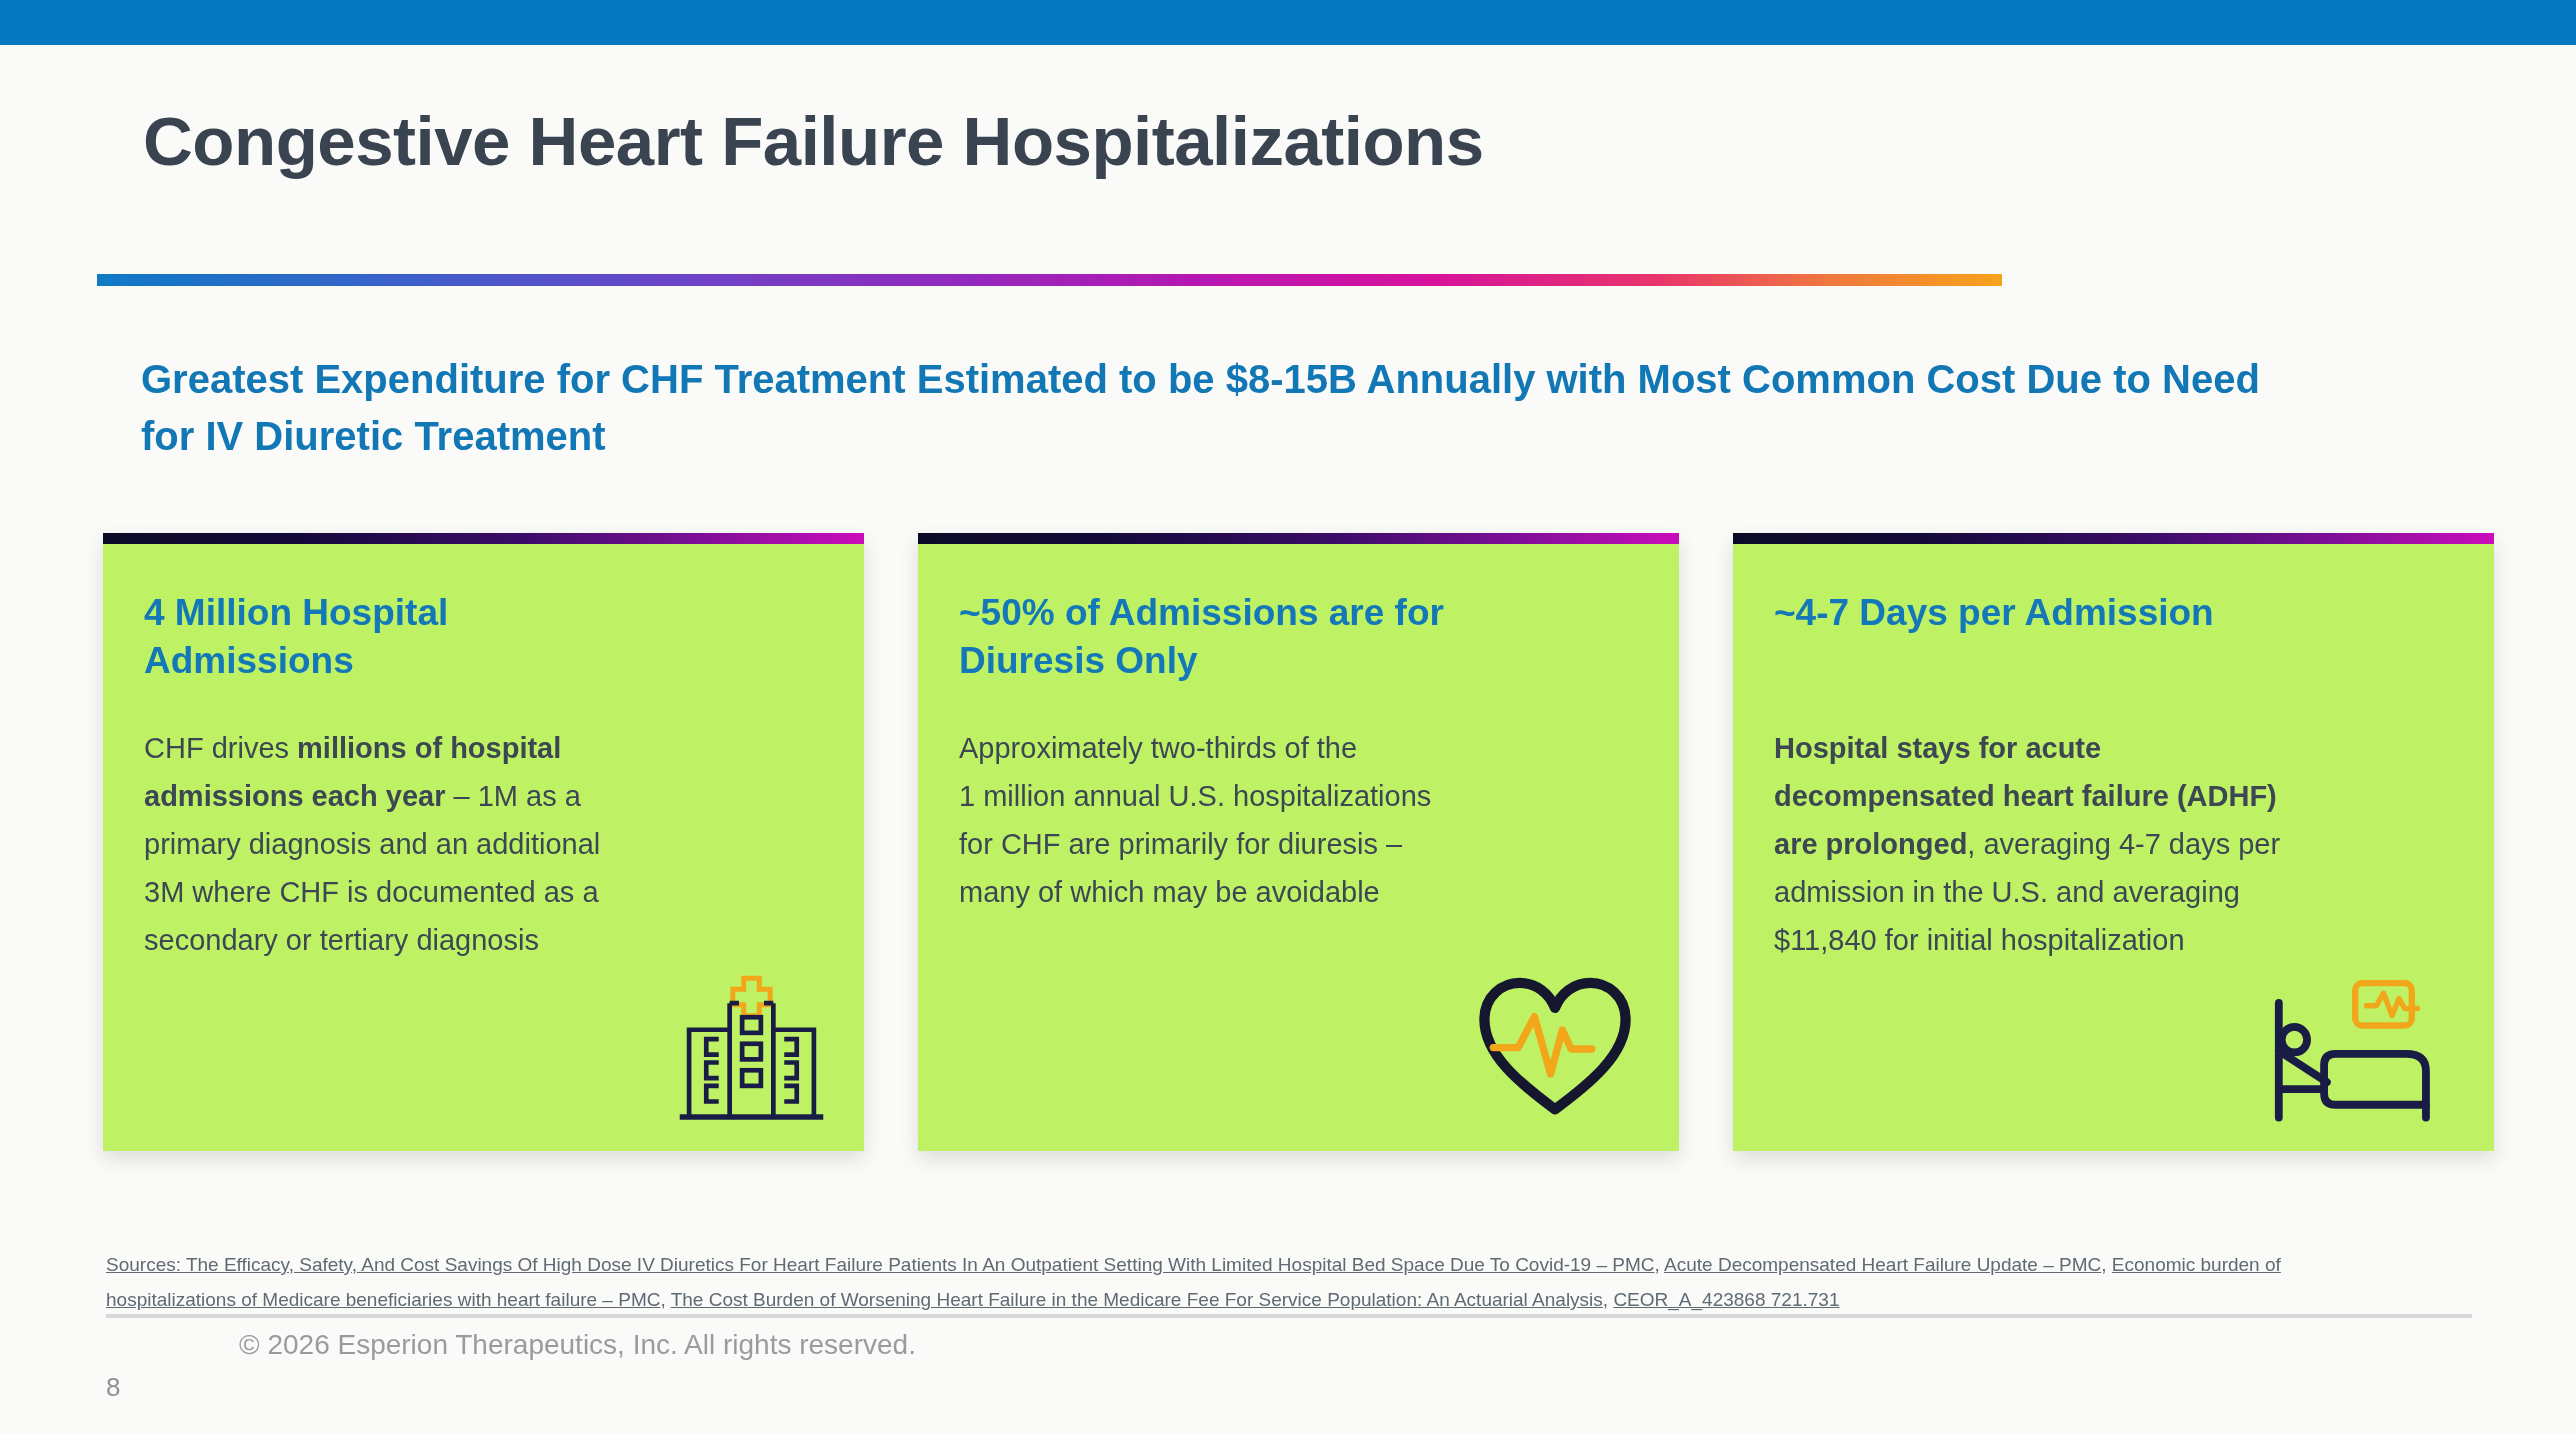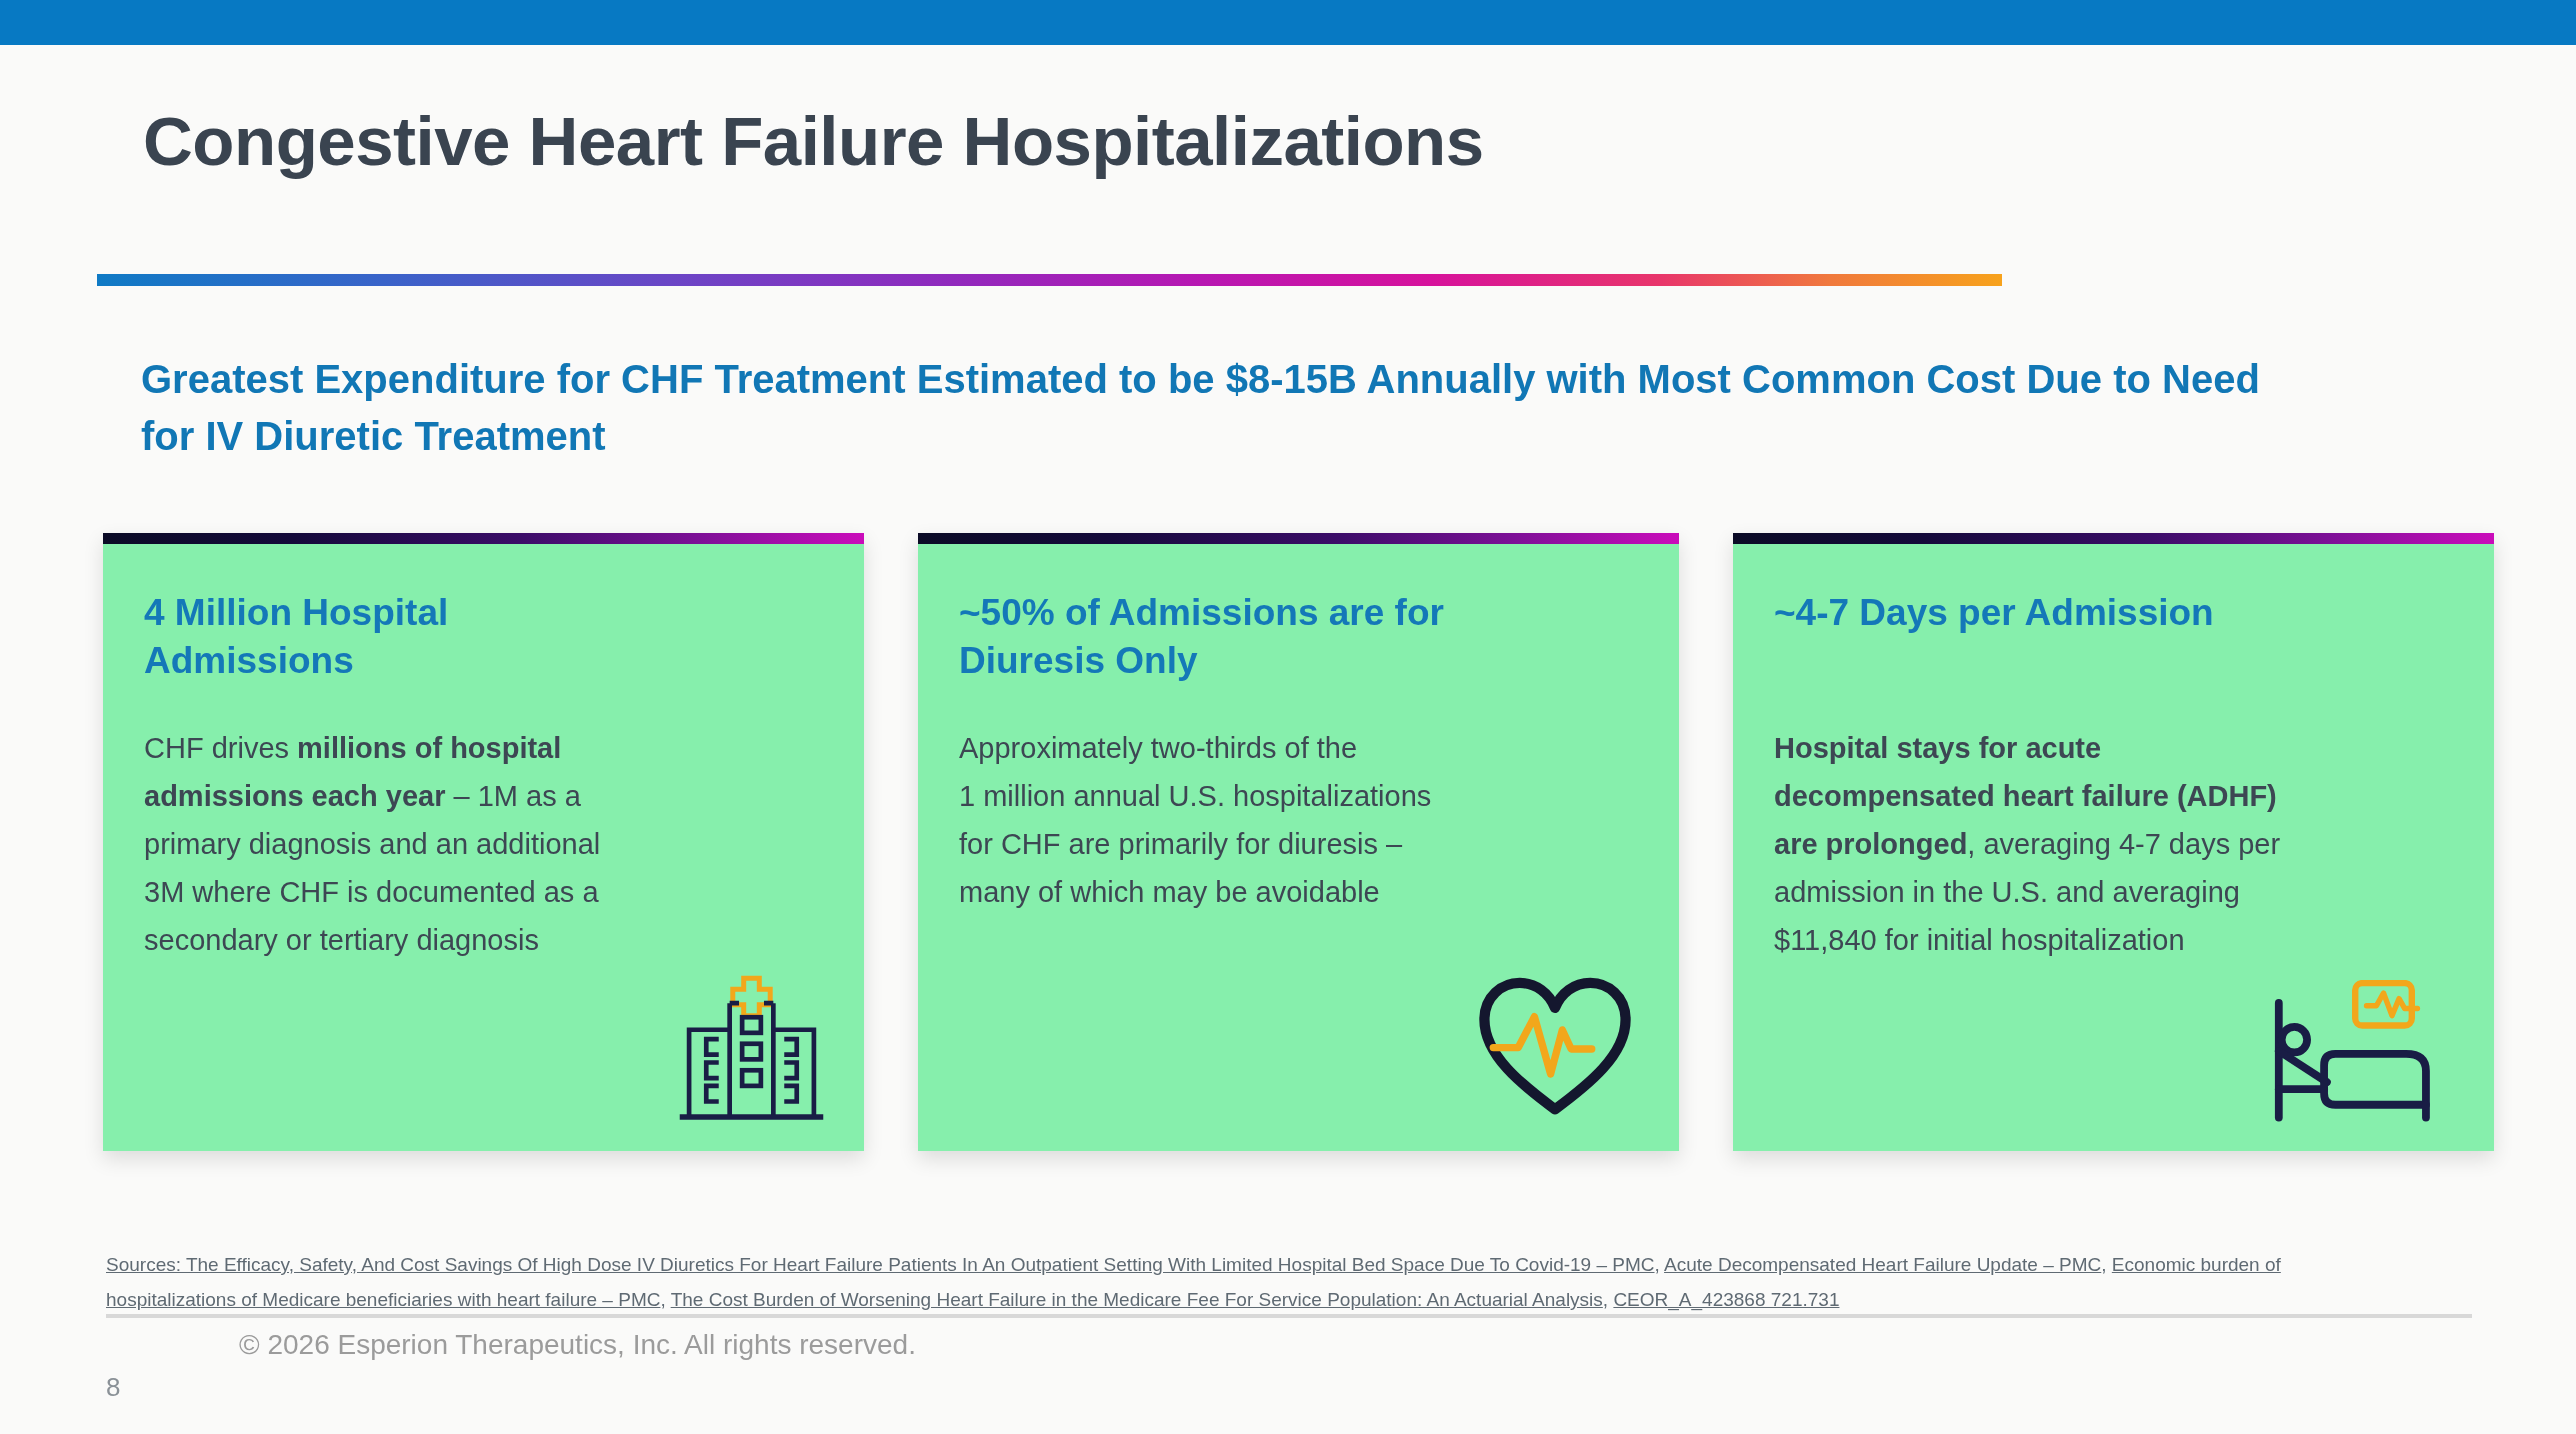--- a/index.html
+++ b/index.html
@@ -13,21 +13,21 @@
   .subtitle{margin-top:13.5px;font-size:39px;font-weight:700;color:#d411b8;line-height:1.1;}
   .gradient-rule{
     position:absolute;left:97px;top:274px;width:1905px;height:11.6px;
     background:linear-gradient(90deg,#0f7ac5 0%,#3963c9 15%,#6a46c6 30%,#9129bd 45%,#b717b2 58%,#d6129c 70%,#e8356b 82%,#f0793d 91%,#f7a21c 100%);
   }
   .section-heading{
     position:absolute;left:141px;top:311px;width:2337px;
     font-size:40px;font-weight:700;color:#1177b5;line-height:1.42;white-space:pre-line;margin-top:40px;
   }
   .cards{position:absolute;left:103px;top:533px;width:2392px;display:flex;gap:54px;}
-  .card{position:relative;width:761px;height:618px;background:#86efac;
+  .card{position:relative;width:761px;height:618px;background:#bef264;
         box-shadow:0 7.7px 19.3px rgba(0,0,0,0.12);}
   .card-top{height:10.6px;width:100%;
     background:linear-gradient(90deg,#0b0b26 0%,#14093a 25%,#3b0c68 55%,#7c0f96 78%,#b90db3 95%,#ca0cba 100%);}
   .card-inner{padding:45px 39px 0 41px;}
   .card-heading{font-size:37px;font-weight:700;color:#1478b8;line-height:1.32;
                 height:135px;white-space:pre-line;}
   .card-body{font-size:29px;line-height:1.66;color:#3d4753;white-space:pre-line;max-width:580px;}
   .card-body .b{font-weight:700;}
   .card-icon{position:absolute;}
   .icon-hospital{right:33px;bottom:19.3px;}

